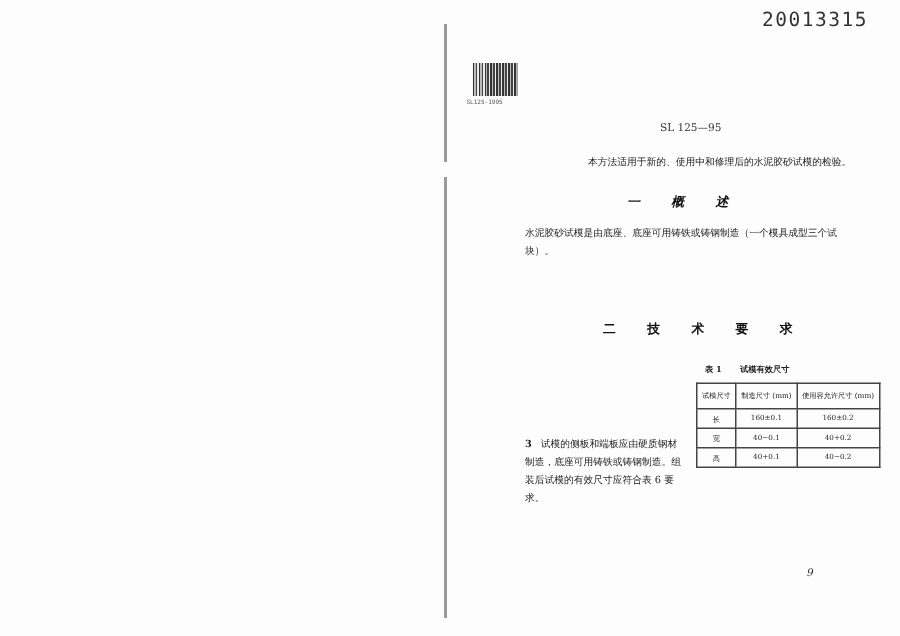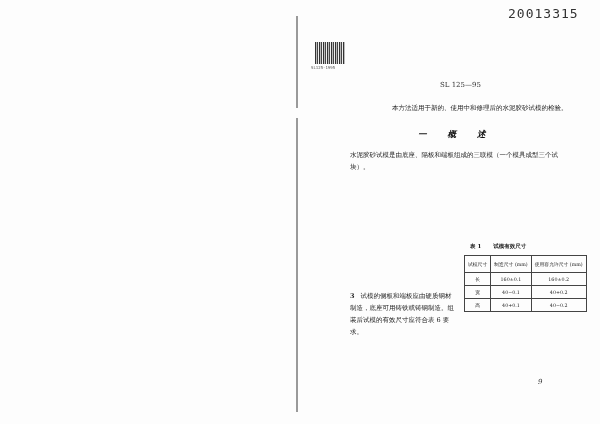--- a/index.html
+++ b/index.html
@@ -36,23 +36,24 @@
 <div class="page">
   <div class="docno">20013315</div>
   <div class="barcode"></div>
   <div class="barcode-label">SL125-1995</div>
   <div class="std">SL 125—95</div>
   <div class="intro">本方法适用于新的、使用中和修理后的水泥胶砂试模的检验。</div>
 
   <div class="sec" style="left:118px;top:129px;font-style:italic;">一 概 述</div>
 
   <div class="para" style="left:36px;top:149px;width:222px;">
-    <div class="ind">水泥胶砂试模是由底座、隔板和端板组成的三联模（一个模具成型三个试块）。</div>
+    <div class="ind">水泥胶砂试模是由底座、底座可用铸铁或铸钢制造（一个模具成型三个试块）。</div>
   </div>
 
+  <div class="sec" style="left:102px;top:214px;">二 技 术 要 求</div>
 
   <div class="para" style="left:36px;top:290px;width:122px;">
     <div class="ind"><span class="num">3</span><span>试模的侧板和端板应由硬质钢材制造，底座可用铸铁或铸钢制造。组装后试模的有效尺寸应符合表 6 要求。</span></div>
   </div>
 
 
   <div class="caption">
     <span>表 1</span><span>试模有效尺寸</span>
   </div>
   <table class="spec">

